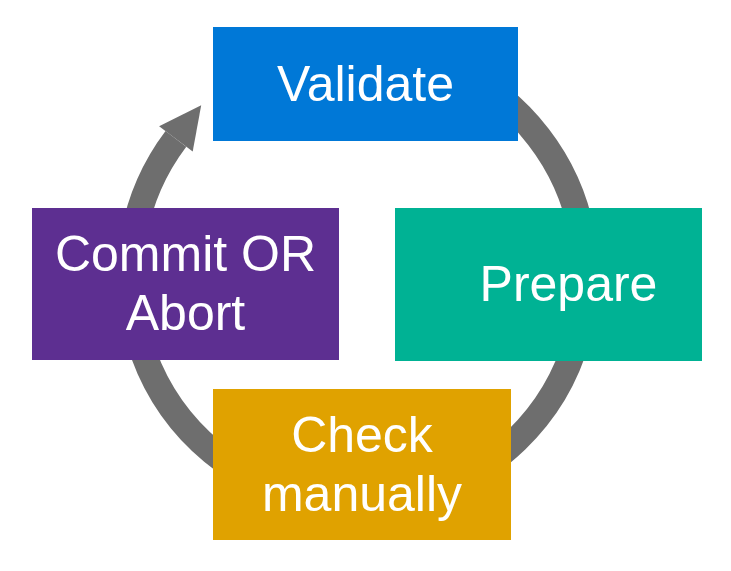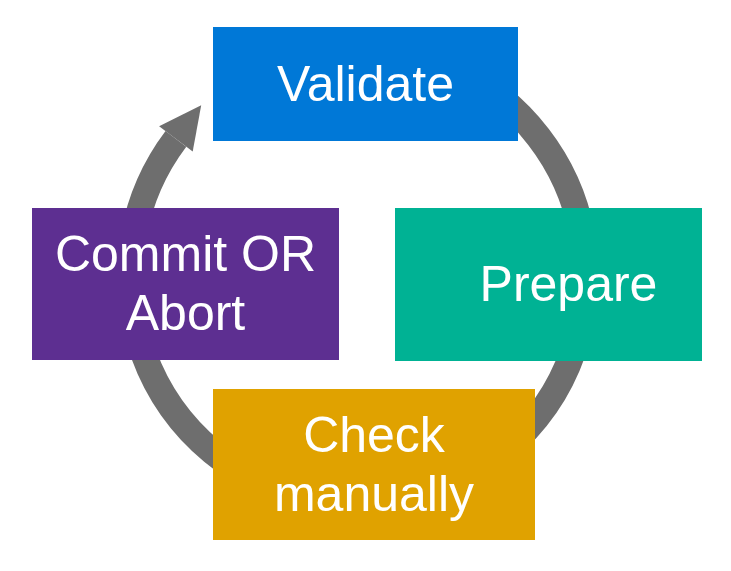--- a/index.html
+++ b/index.html
@@ -30,21 +30,21 @@
     text-align: center;
     padding: 0 8px;
     box-sizing: border-box;
     font-size: 50px;
     line-height: 1.18;
     font-weight: 400;
     letter-spacing: 0px;
   }
   .pos-top    { left: 213px; top: 27px;  width: 305px; height: 114px; }
   .pos-right  { left: 395px; top: 208px; width: 307px; height: 153px; }
-  .pos-bottom { left: 213px; top: 389px; width: 322px; height: 151px; }
+  .pos-bottom { left: 213px; top: 389px; width: 298px; height: 151px; }
   .pos-left   { left: 32px;  top: 208px; width: 307px; height: 152px; }
 </style>
 </head>
 <body>
 
 <div class="canvas">
 
   <svg class="cycle-svg" viewBox="0 0 731 571" xmlns="http://www.w3.org/2000/svg" aria-hidden="true">
     <path d="M 227.2 89.3 A 228 228 0 1 1 175.9 138.8" fill="none" stroke-width="26" stroke="#6E6E6E"></path>
     <polygon points="159.1,126.2 192.7,151.4 201.2,105.3" fill="#6E6E6E"></polygon>

